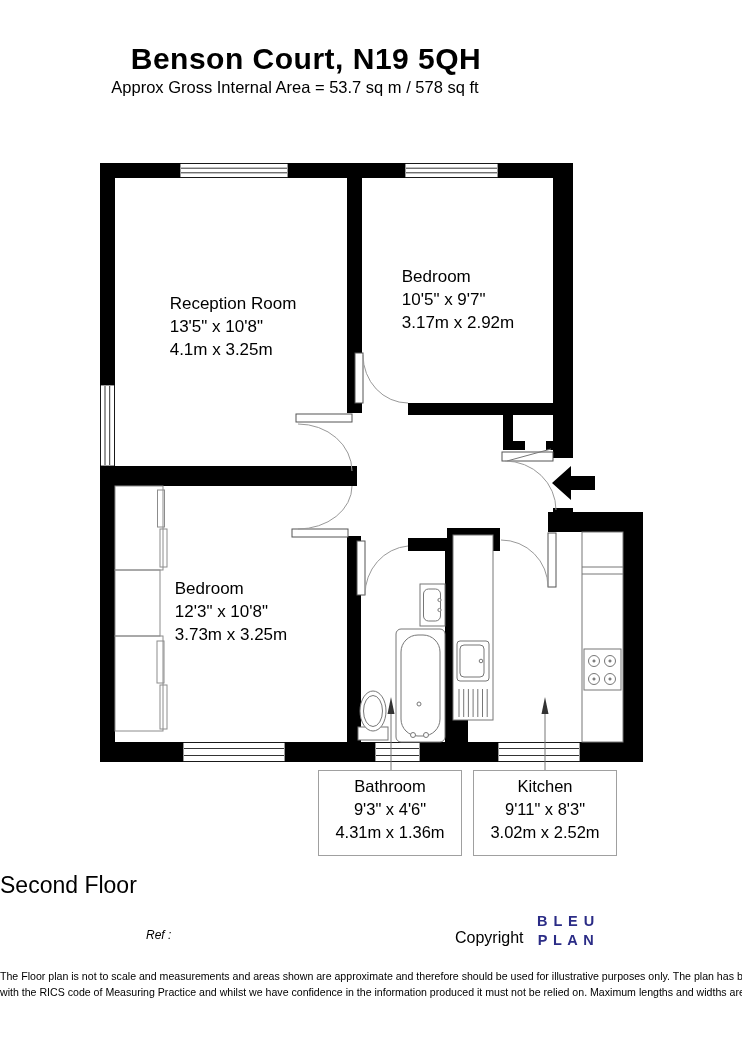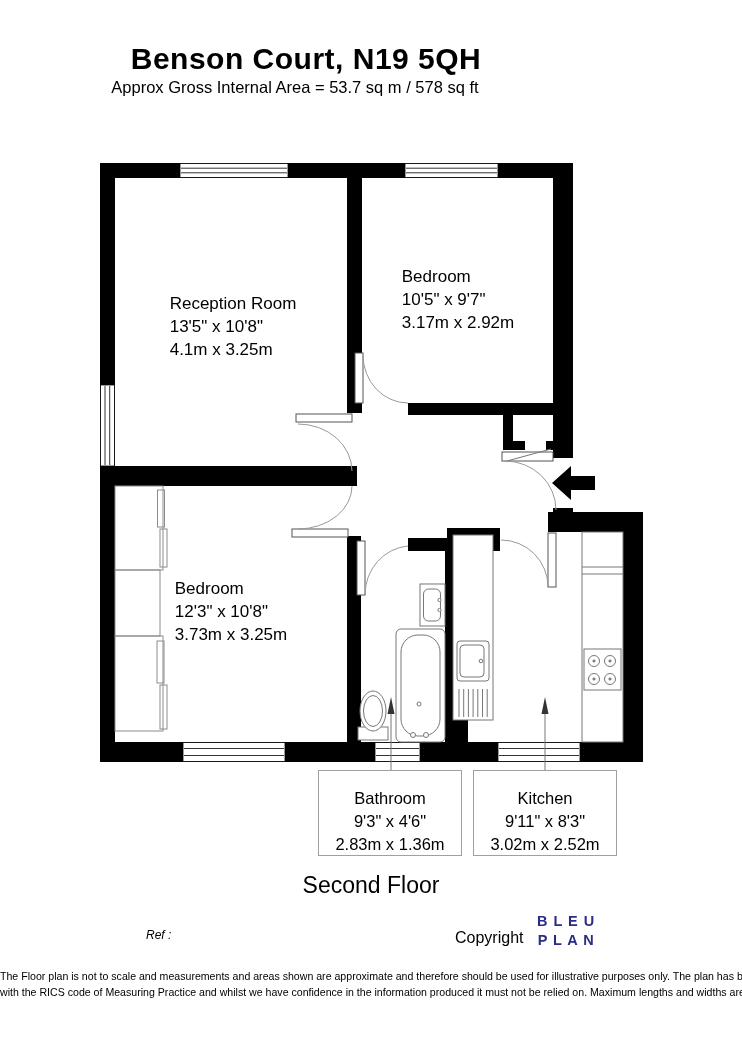--- a/index.html
+++ b/index.html
@@ -5,22 +5,22 @@
   html,body{margin:0;padding:0;}
   body{width:742px;height:1050px;position:relative;background:#fff;
        font-family:"Liberation Sans", sans-serif;color:#000;overflow:hidden;}
   .title{position:absolute;top:22px;left:0;width:612px;text-align:center;
          font-size:30px;font-weight:bold;letter-spacing:.5px;}
   .subtitle{position:absolute;top:78px;left:0;width:590px;text-align:center;font-size:16.5px;}
   svg.plan{position:absolute;top:0;left:0;width:742px;height:1050px;}
   .room-label{position:absolute;transform:translateX(-50%);text-align:left;
               font-size:17px;line-height:23px;white-space:nowrap;}
   .dim-box{position:absolute;width:144px;height:86px;border:1px solid #a0a0a0;background:#fff;
-           box-sizing:border-box;text-align:center;font-size:16.5px;line-height:23px;padding-top:16px;}
-  .second-floor{position:absolute;top:872px;left:0;width:742px;text-align:center;font-size:23px;}
+           box-sizing:border-box;text-align:center;font-size:16.5px;line-height:23px;padding-top:4px;}
+  .second-floor{position:absolute;top:872px;left:0;width:742px;text-align:left;font-size:23px;}
   .ref{position:absolute;left:146px;top:928px;font-size:12px;font-style:italic;}
   .copyright{position:absolute;left:455px;top:929px;font-size:16px;}
   .logo{position:absolute;left:537px;top:912px;font-size:14.5px;font-weight:bold;
         line-height:19px;letter-spacing:1px;white-space:nowrap;text-align:center;}
   .disclaimer{position:absolute;top:968px;left:0;width:742px;text-align:center;
               font-size:10.6px;line-height:16px;}
   .disclaimer div{white-space:nowrap;}
 </style>
 </head>
 <body>
@@ -203,21 +203,21 @@
 </div>
 <div class="room-label" style="left:231px;top:577px">
   <div>Bedroom</div>
   <div>12'3" x 10'8"</div>
   <div>3.73m x 3.25m</div>
 </div>
 
 <div class="dim-box" style="left:318px;top:770px">
   <div>Bathroom</div>
   <div>9'3" x 4'6"</div>
-  <div>2.83m x 1.36m</div>
+  <div>4.31m x 1.36m</div>
 </div>
 <div class="dim-box" style="left:473px;top:770px">
   <div>Kitchen</div>
   <div>9'11" x 8'3"</div>
   <div>3.02m x 2.52m</div>
 </div>
 
 <div class="second-floor">Second Floor</div>
 
 <div class="ref">Ref  :</div>

